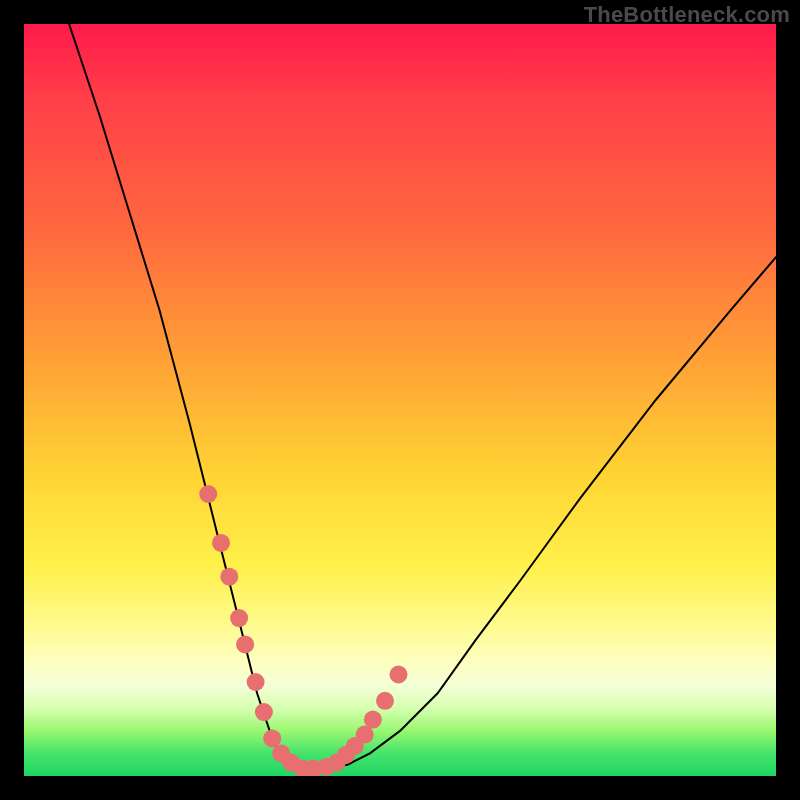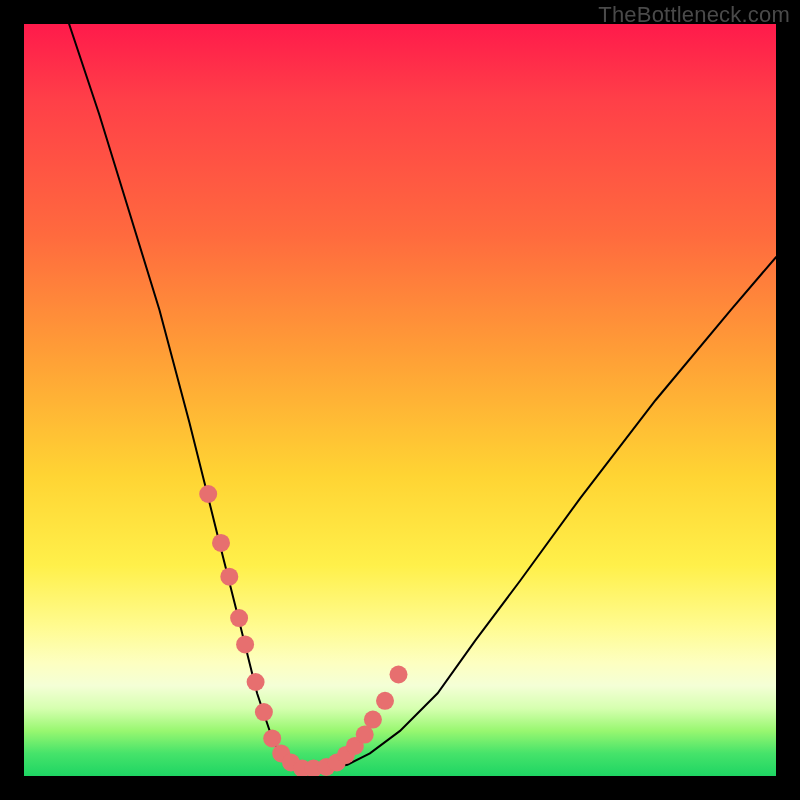--- a/index.html
+++ b/index.html
@@ -45,21 +45,21 @@
     inset: 0;
     width: 100%;
     height: 100%;
   }
   .watermark {
     position: absolute;
     top: 2px;
     right: 10px;
     color: #4a4a4a;
     font-size: 22px;
-    font-weight: 400;
+    font-weight: 700;
     letter-spacing: 0.2px;
     user-select: none;
   }
 </style>
 </head>
 <body>
 
 <div class="frame">
   <div class="plot">
     <svg class="curves" viewBox="0 0 752 752" preserveAspectRatio="none">

